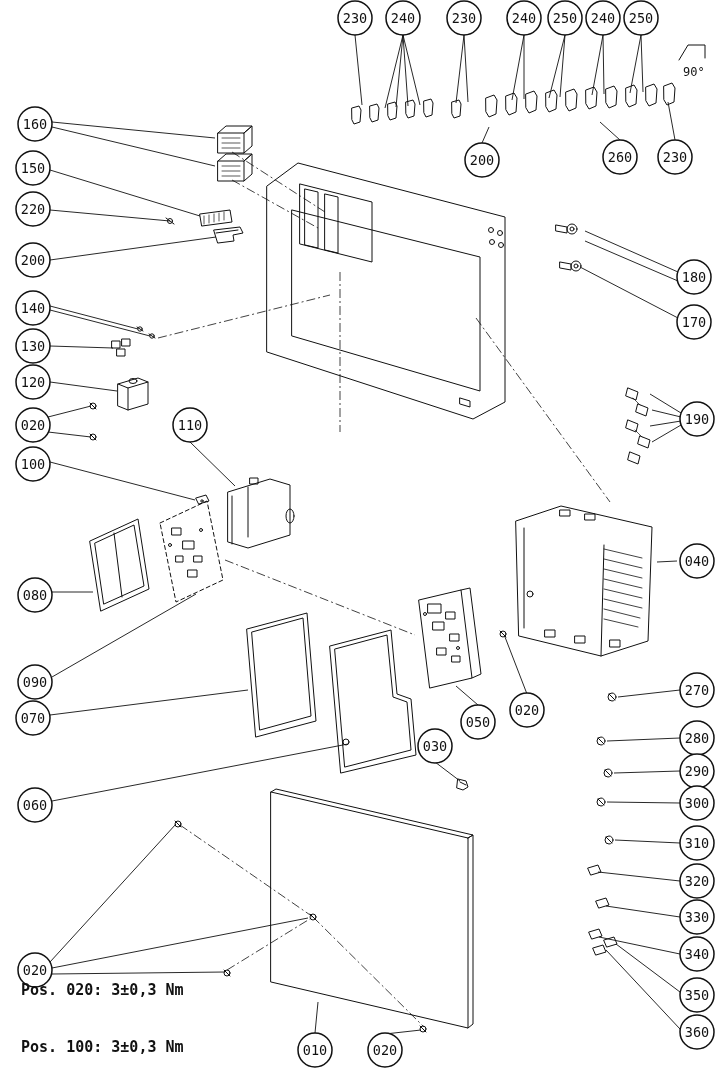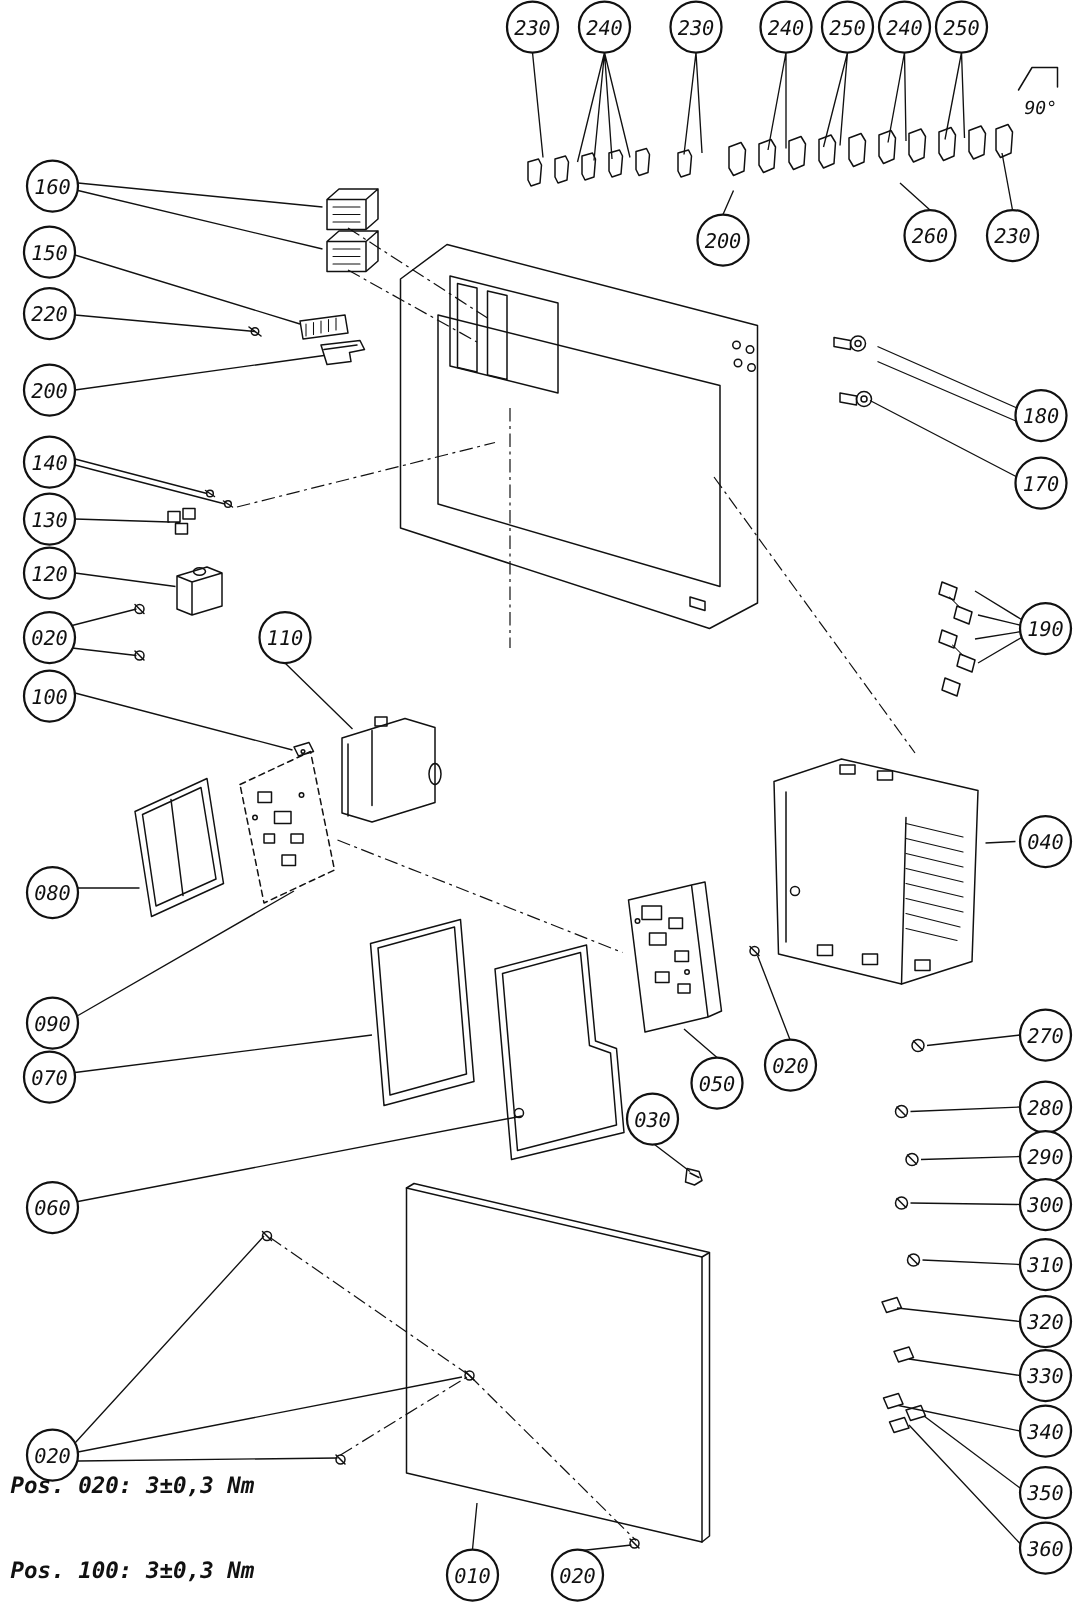--- a/index.html
+++ b/index.html
@@ -1,19 +1,19 @@
 <!DOCTYPE html>
 <html><head>
 <meta charset="utf-8">
 <style>
   html,body{margin:0;padding:0;background:#fff;}
   #stage{position:relative;width:717px;height:1080px;background:#fff;overflow:hidden;
-         font-family:"DejaVu Sans Mono",monospace;font-style:italic;}
+         font-family:"DejaVu Sans Mono",monospace;}
   svg{position:absolute;left:0;top:0;}
-  .notes{position:absolute;left:7px;bottom:4px;font-size:15px;font-weight:bold;color:#111;
+  .notes{position:absolute;left:21px;bottom:4px;font-size:15px;font-weight:bold;color:#111;
          line-height:19px;white-space:pre;}
 </style>
 </head>
 <body>
 
 <div id="stage">
 <svg id="diagram-svg" width="717" height="1080" viewBox="0 0 717 1080">
 
   <g stroke="#111" fill="none" stroke-width="1" stroke-linejoin="round" stroke-linecap="round">
 

